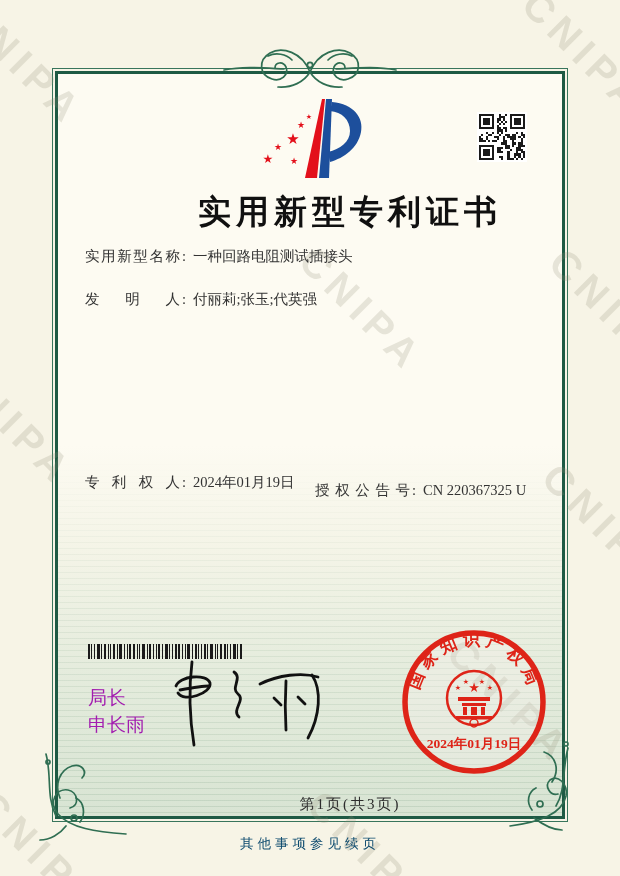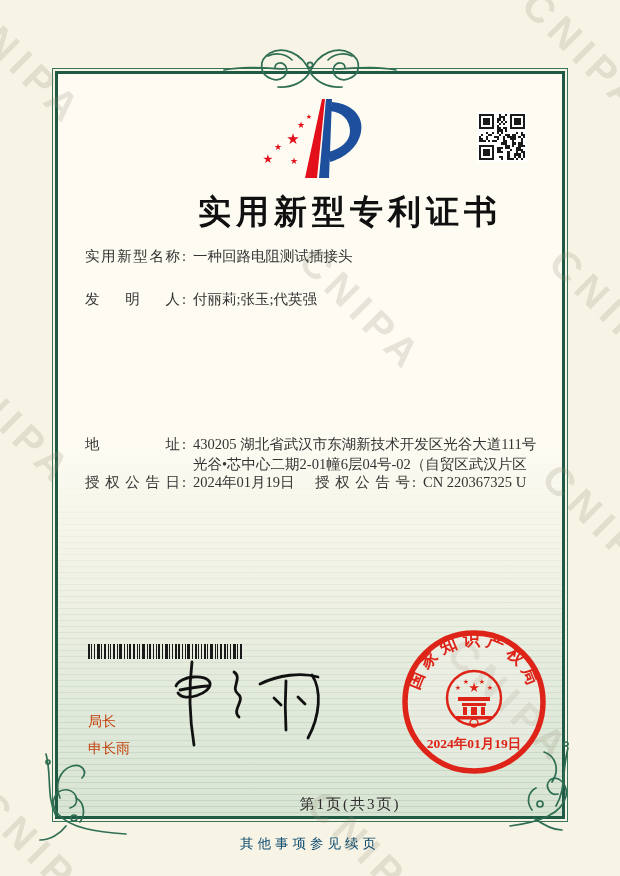--- a/index.html
+++ b/index.html
@@ -22,27 +22,27 @@
   .content{position:absolute;inset:0;z-index:4;}
   .cert-no{position:absolute;left:78px;top:101px;font-size:13.5px;letter-spacing:1.5px;color:#2b2b2b;}
   .logo{position:absolute;left:256px;top:92px;}
   .qr{position:absolute;left:477px;top:112px;width:46px;height:46px;background:#fff;padding:2px;}
   .title{position:absolute;left:0;top:190px;width:100%;text-align:center;
          font-size:33px;font-weight:bold;letter-spacing:5px;color:#101010;padding-left:40px;}
   .frow{position:absolute;left:85px;right:60px;font-size:14.5px;line-height:20px;color:#333;}
   .flabel{display:inline-block;width:95px;text-align:justify;text-align-last:justify;vertical-align:top;}
   .fsep{display:inline-block;margin:0 7px 0 2px;}
   .fval{display:inline-block;vertical-align:top;max-width:360px;}
-  .pair2{position:absolute;left:230px;top:0;}
+  .pair2{position:absolute;left:230px;top:8px;}
   .paras{position:absolute;left:84px;top:501px;width:454px;}
   .paras p{margin:0 0 9px 0;font-size:12.5px;line-height:1.92;font-style:italic;
            text-align:justify;text-indent:2em;color:#222;letter-spacing:.5px;}
   .barcode{position:absolute;left:88px;top:644px;width:158px;height:15px;}
-  .director{position:absolute;left:88px;top:708px;font-family:"Liberation Sans","DejaVu Sans",sans-serif;
-            font-size:14px;line-height:27px;color:#c2410c;}
+  .director{position:absolute;left:88px;top:684px;font-family:"Liberation Sans","DejaVu Sans",sans-serif;
+            font-size:19px;line-height:27px;color:#a21caf;}
   .signature{position:absolute;left:158px;top:652px;}
   .seal{position:absolute;left:398px;top:626px;z-index:5;}
   .page-info{position:absolute;left:52px;top:795px;width:514px;text-align:center;
              font-size:15px;letter-spacing:2px;color:#2d2d2d;padding-left:41px;}
   .note{position:absolute;left:0;top:835px;width:100%;text-align:center;
         font-size:13.5px;letter-spacing:4px;color:#0c4a6e;}
   .orn{position:absolute;pointer-events:none;}
 </style>
 </head>
 <body>
@@ -253,25 +253,22 @@
     </svg>
 
     <div class="title">实用新型专利证书</div>
 
     <div class="frow" style="top:289px">
       <span class="flabel">发明人</span><span class="fsep">:</span><span class="fval">付丽莉;张玉;代英强</span>
     </div>
     <div class="frow" style="top:246px">
       <span class="flabel">实用新型名称</span><span class="fsep">:</span><span class="fval">一种回路电阻测试插接头</span>
     </div>
-    <div class="frow" style="top:434px">
-      <span class="flabel">地址</span><span class="fsep">:</span><span class="fval"><span style="display:block">430205 湖北省武汉市东湖新技术开发区光谷大道111号</span><span style="display:block">光谷•芯中心二期2-01幢6层04号-02（自贸区武汉片区</span></span>
-    </div>
     <div class="frow" style="top:472px">
-      <span class="flabel">授权公告日</span><span class="fsep">:</span><span class="fval">2024年01月19日</span>
+      <span class="flabel">专利权人</span><span class="fsep">:</span><span class="fval">2024年01月19日</span>
       <span class="pair2">
         <span class="flabel">授权公告号</span><span class="fsep">:</span><span class="fval">CN 220367325 U</span>
       </span>
     </div>
 
 
     <svg class="barcode" viewBox="0 0 158 15" preserveAspectRatio="none">
       <g id="bcm" fill="#1a1a1a">
           <rect x="0" y="0" width="2" height="15"></rect>
           <rect x="3" y="0" width="1" height="15"></rect>

